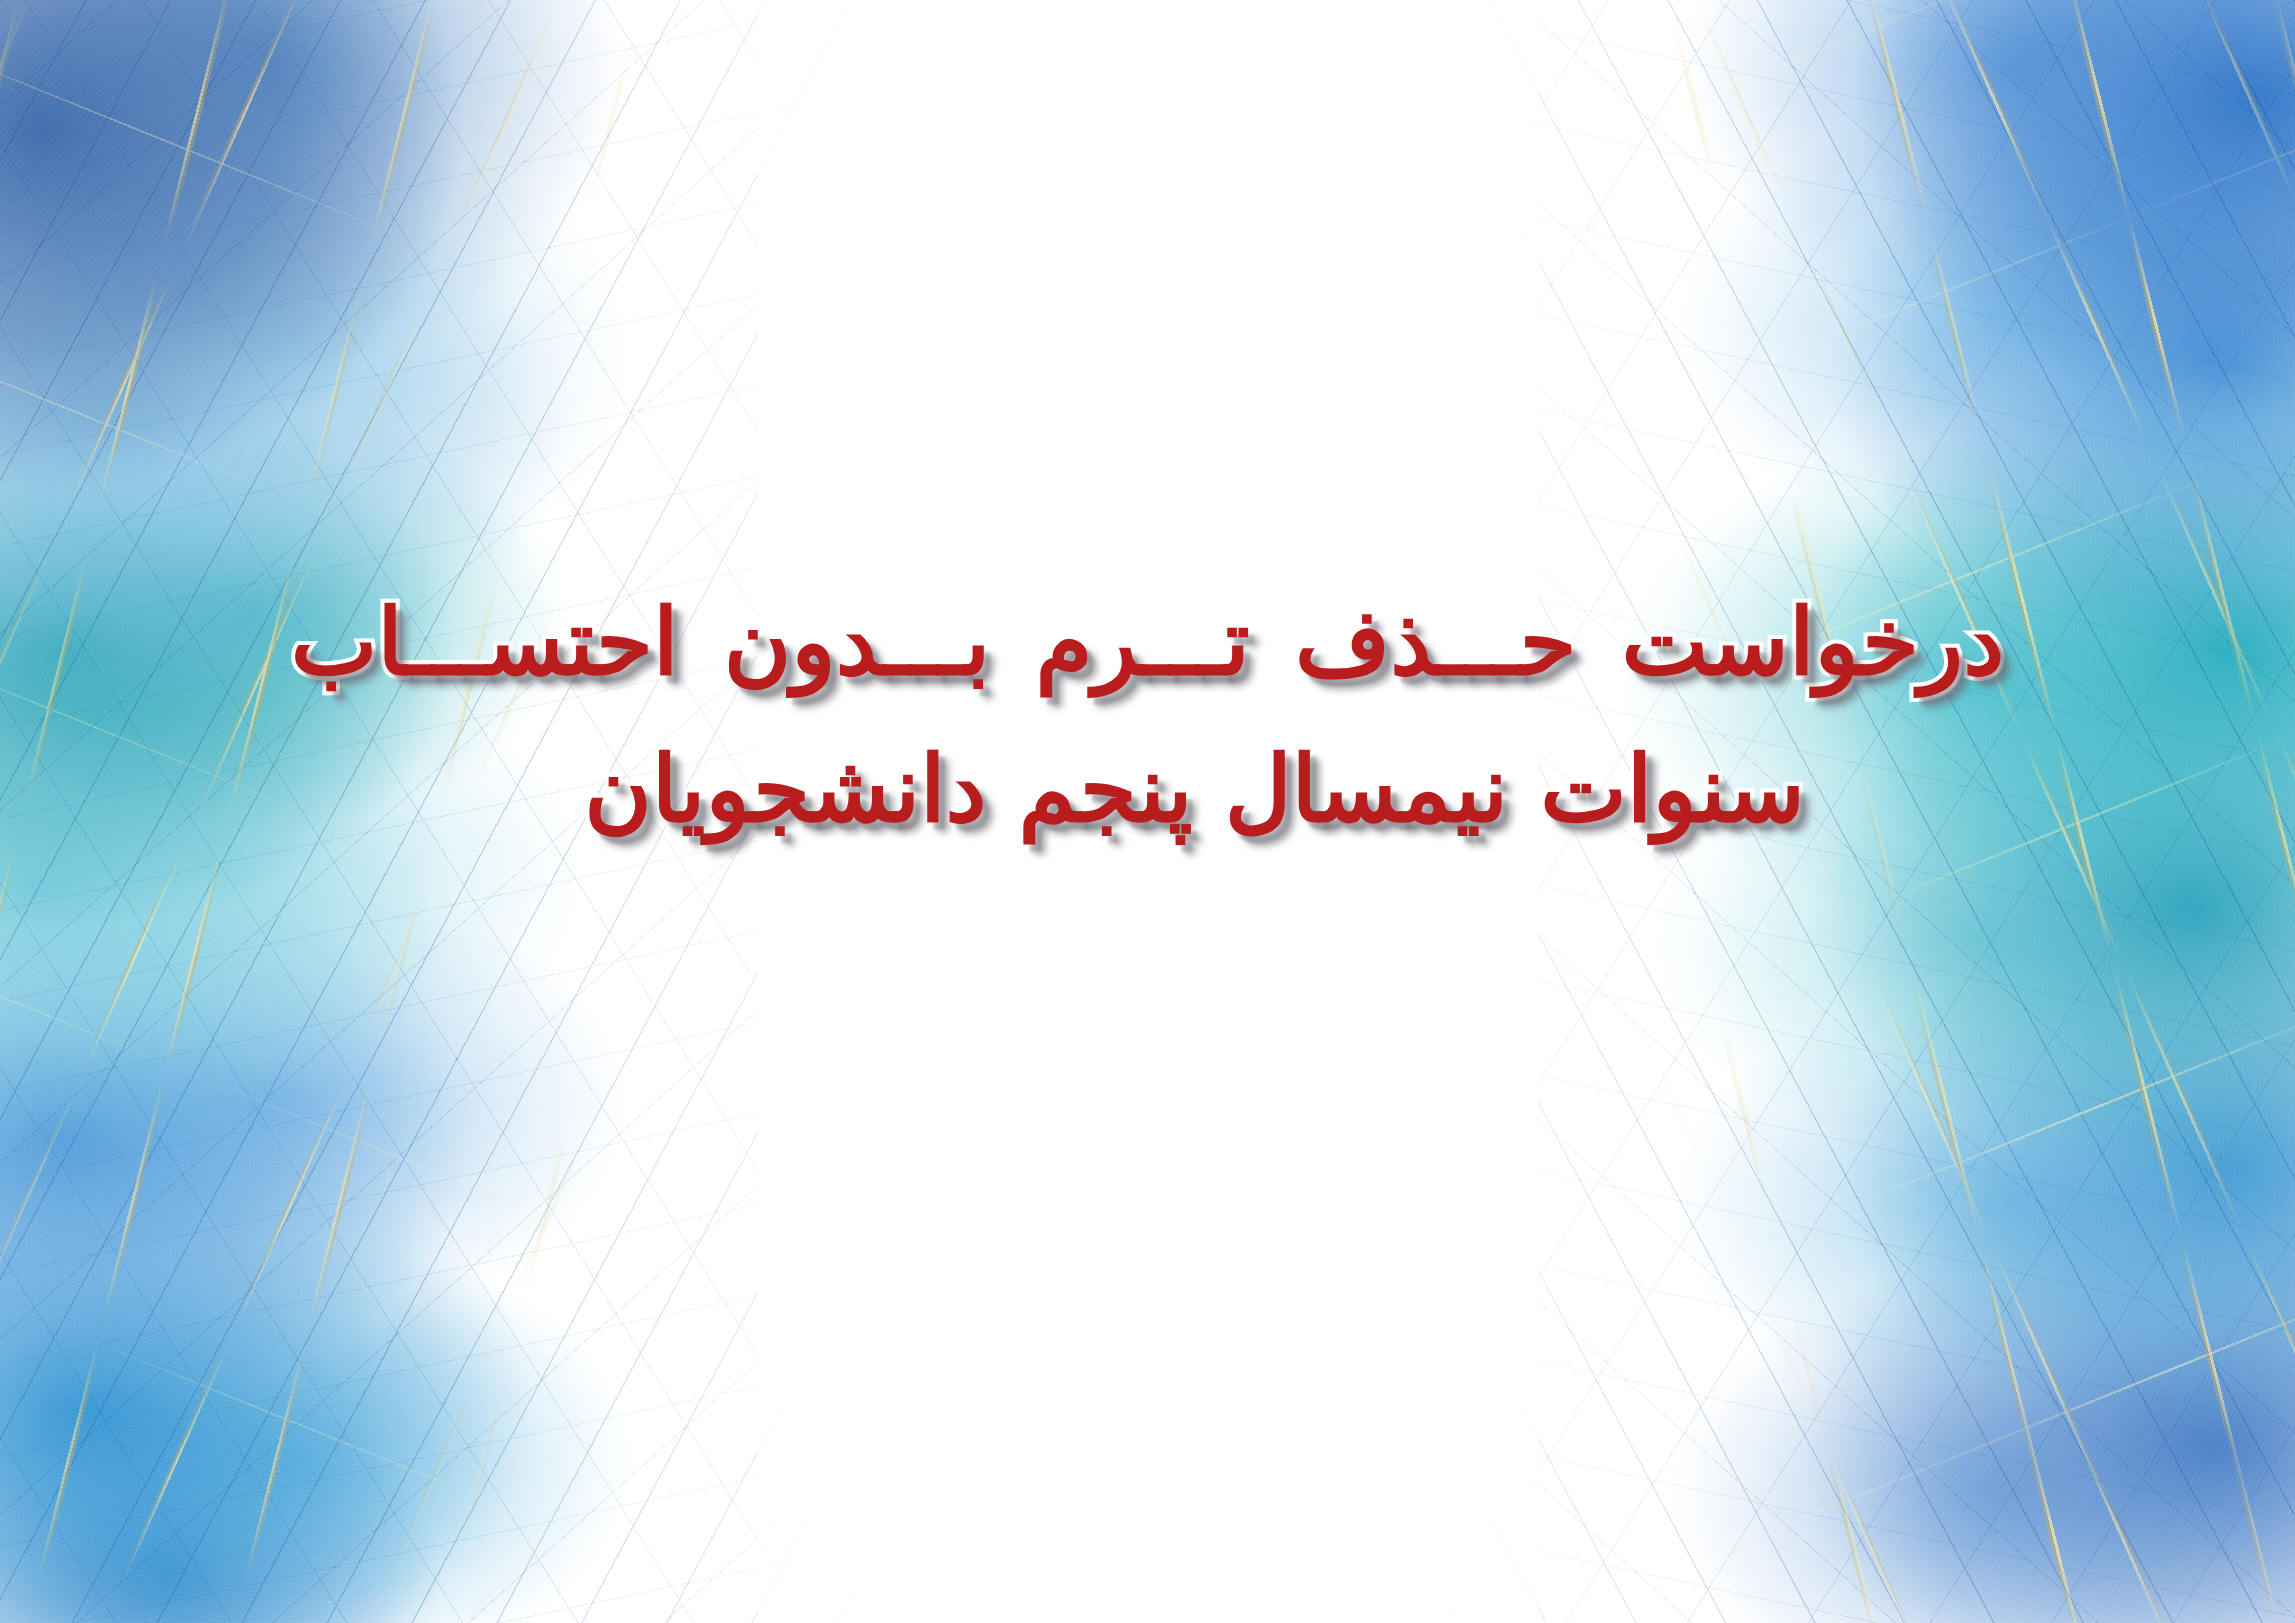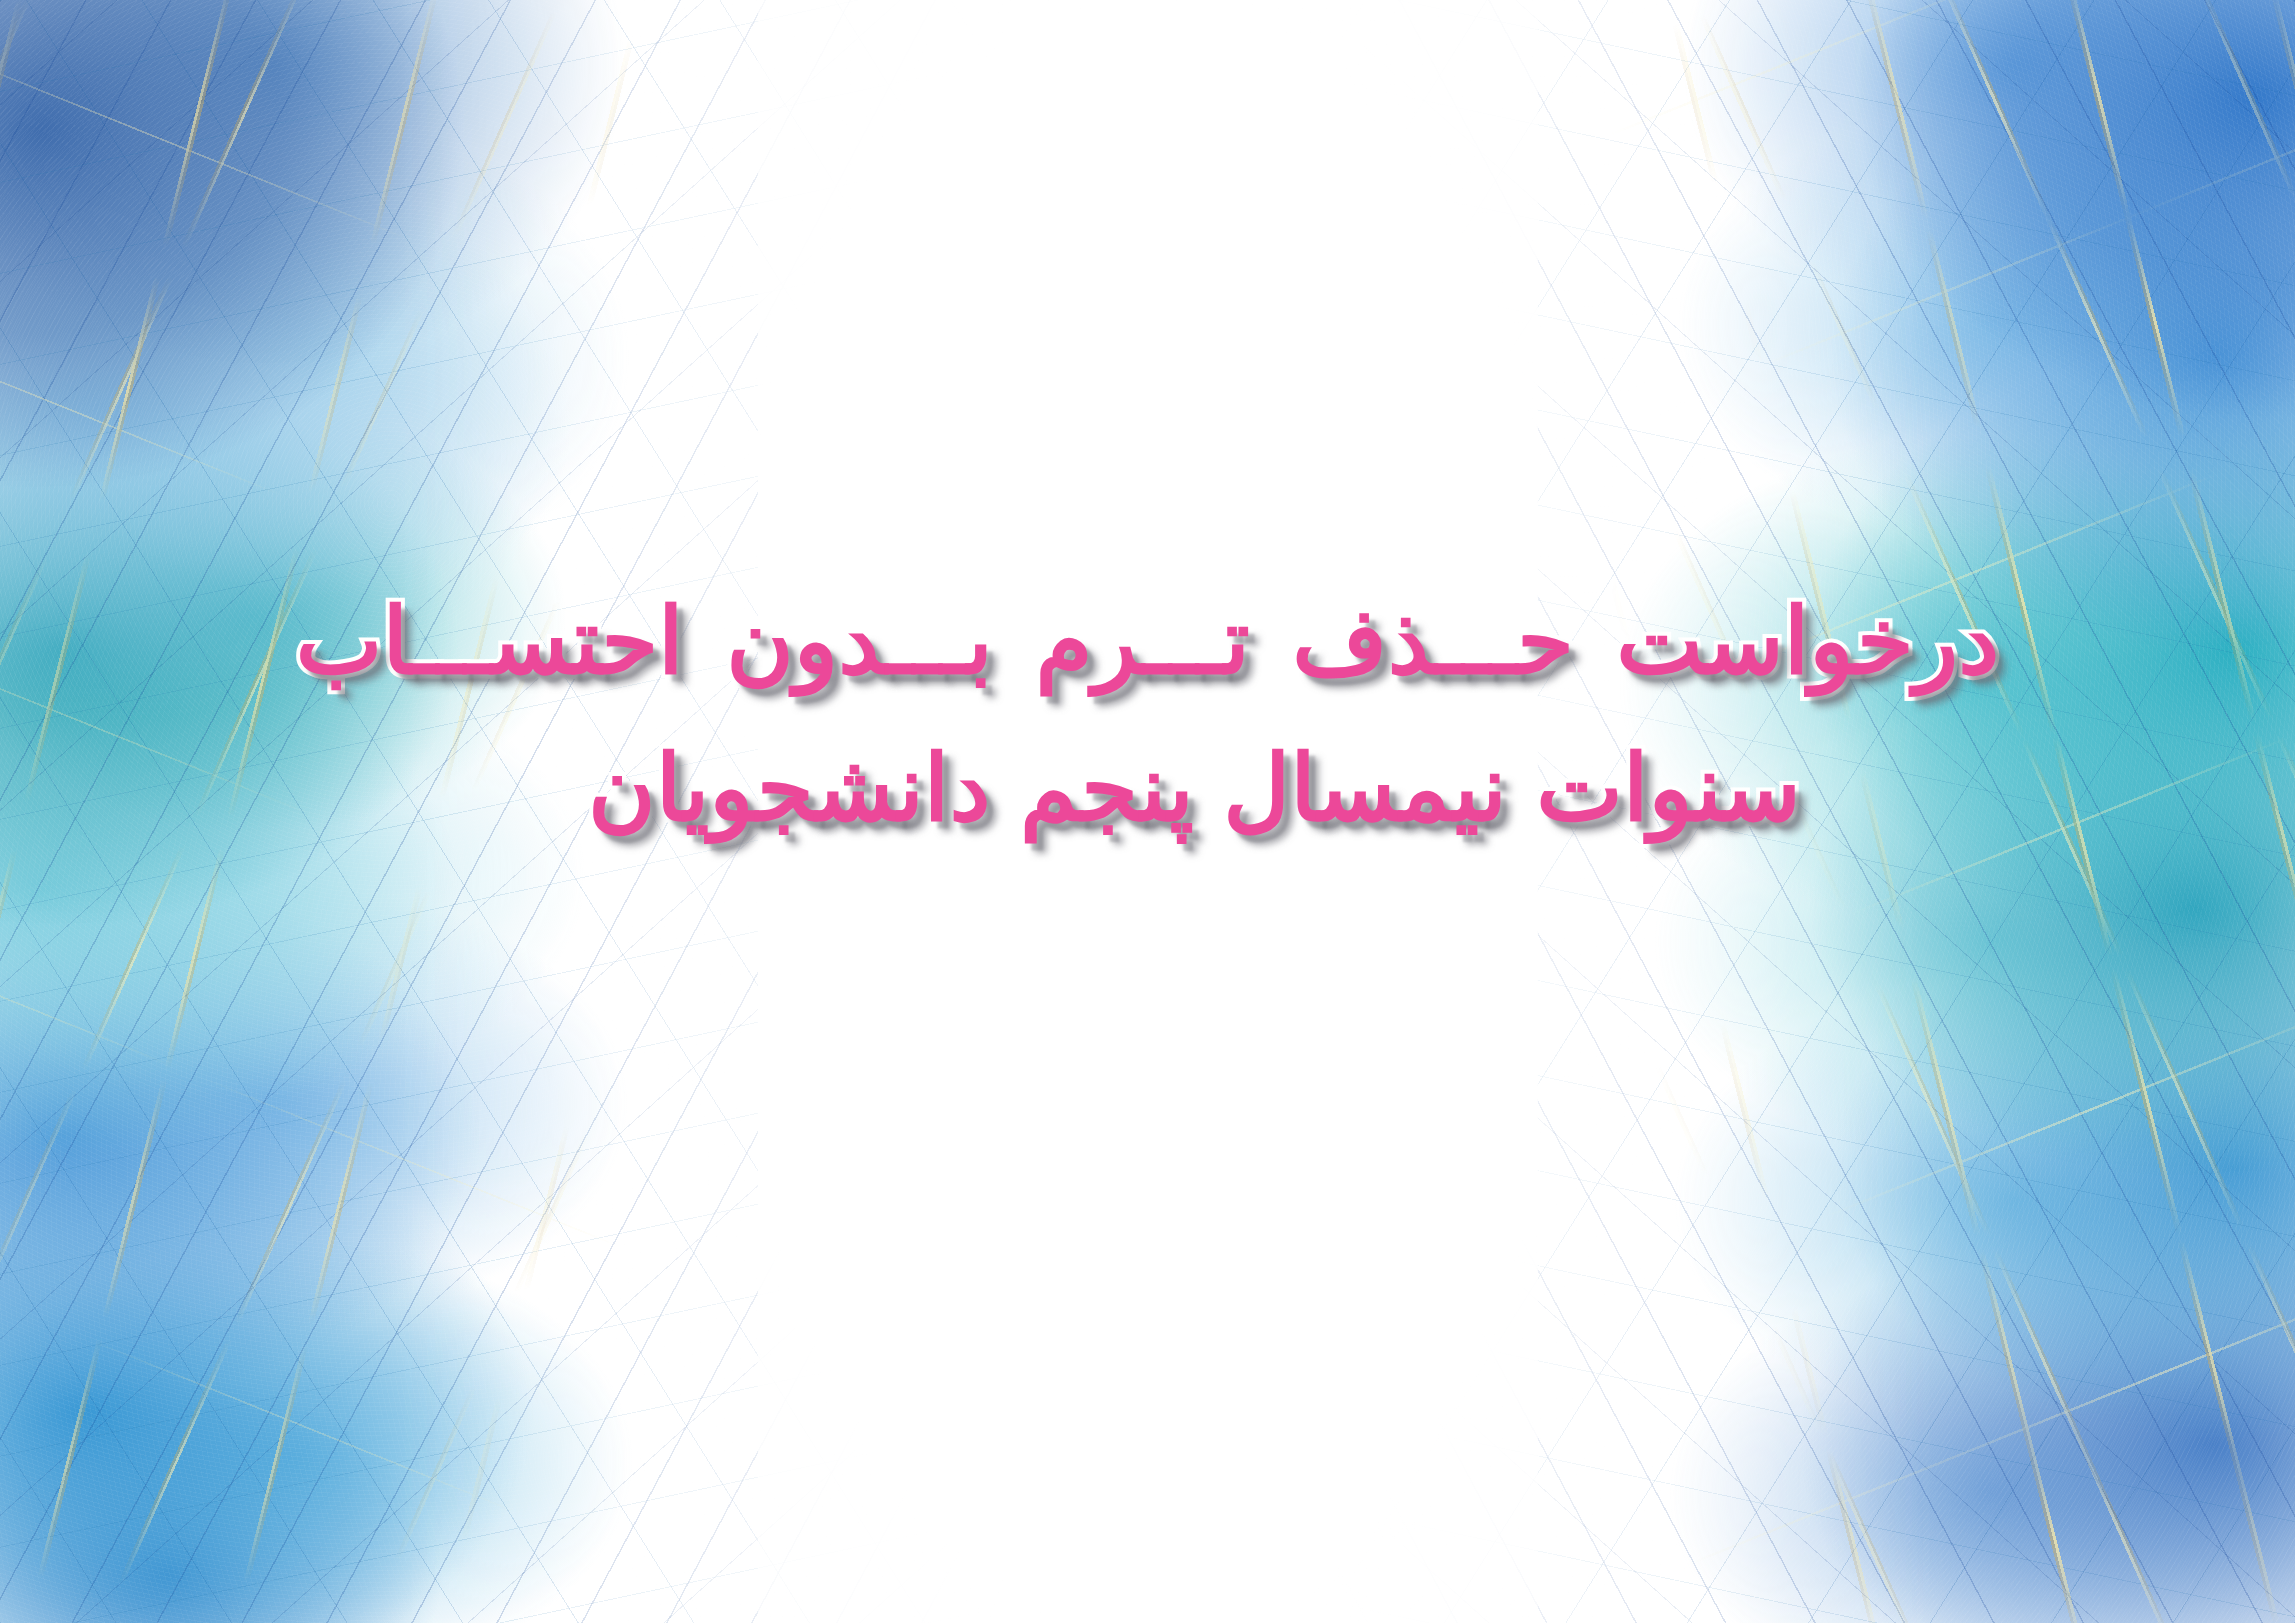--- a/index.html
+++ b/index.html
@@ -219,22 +219,22 @@
     left: 0;
     right: 0;
     top: 582px;
     text-align: center;
     direction: rtl;
     z-index: 5;
   }
 
   .title-line {
     display: block;
-    color: #ec4899;
-    font-family: Liberation Serif, serif;
+    color: #b91c1c;
+    font-family: Liberation Sans, sans-serif;
     font-weight: bold;
     letter-spacing: 0;
     line-height: 1.32;
     
     -webkit-text-stroke: 8px #ffffff;
     paint-order: stroke fill;
     text-shadow:
       10.3px 10.3px 7.5px rgba(105,105,115,0.55),
       6.5px 6.5px 2.8px rgba(120,120,128,0.40);
   }

